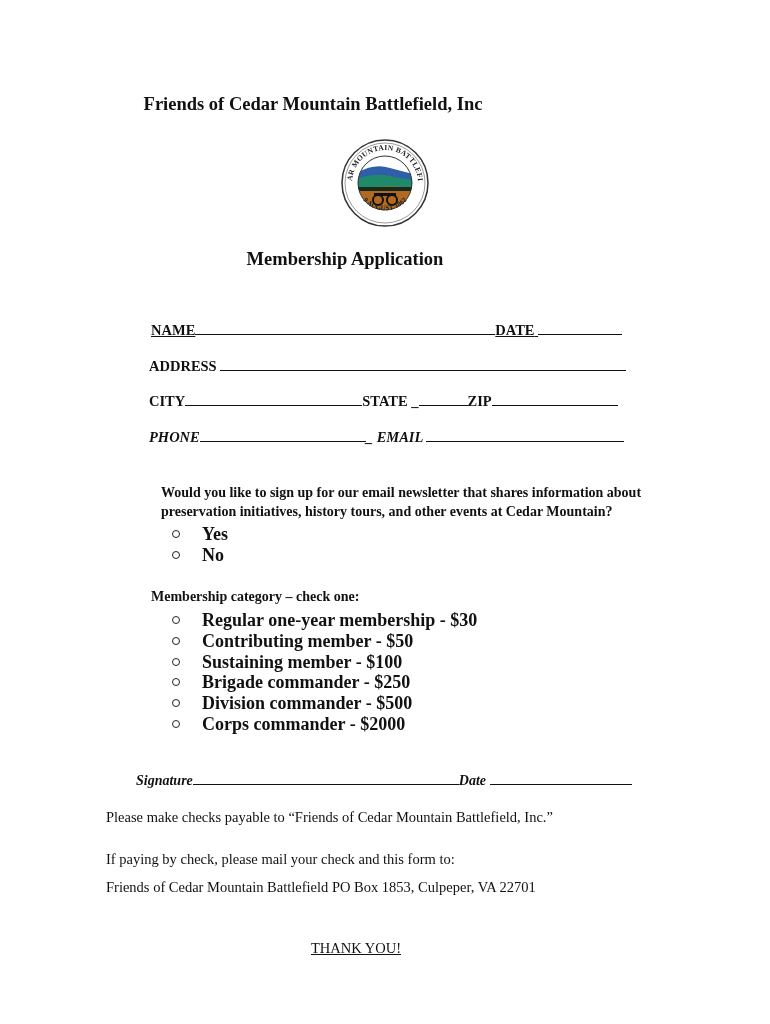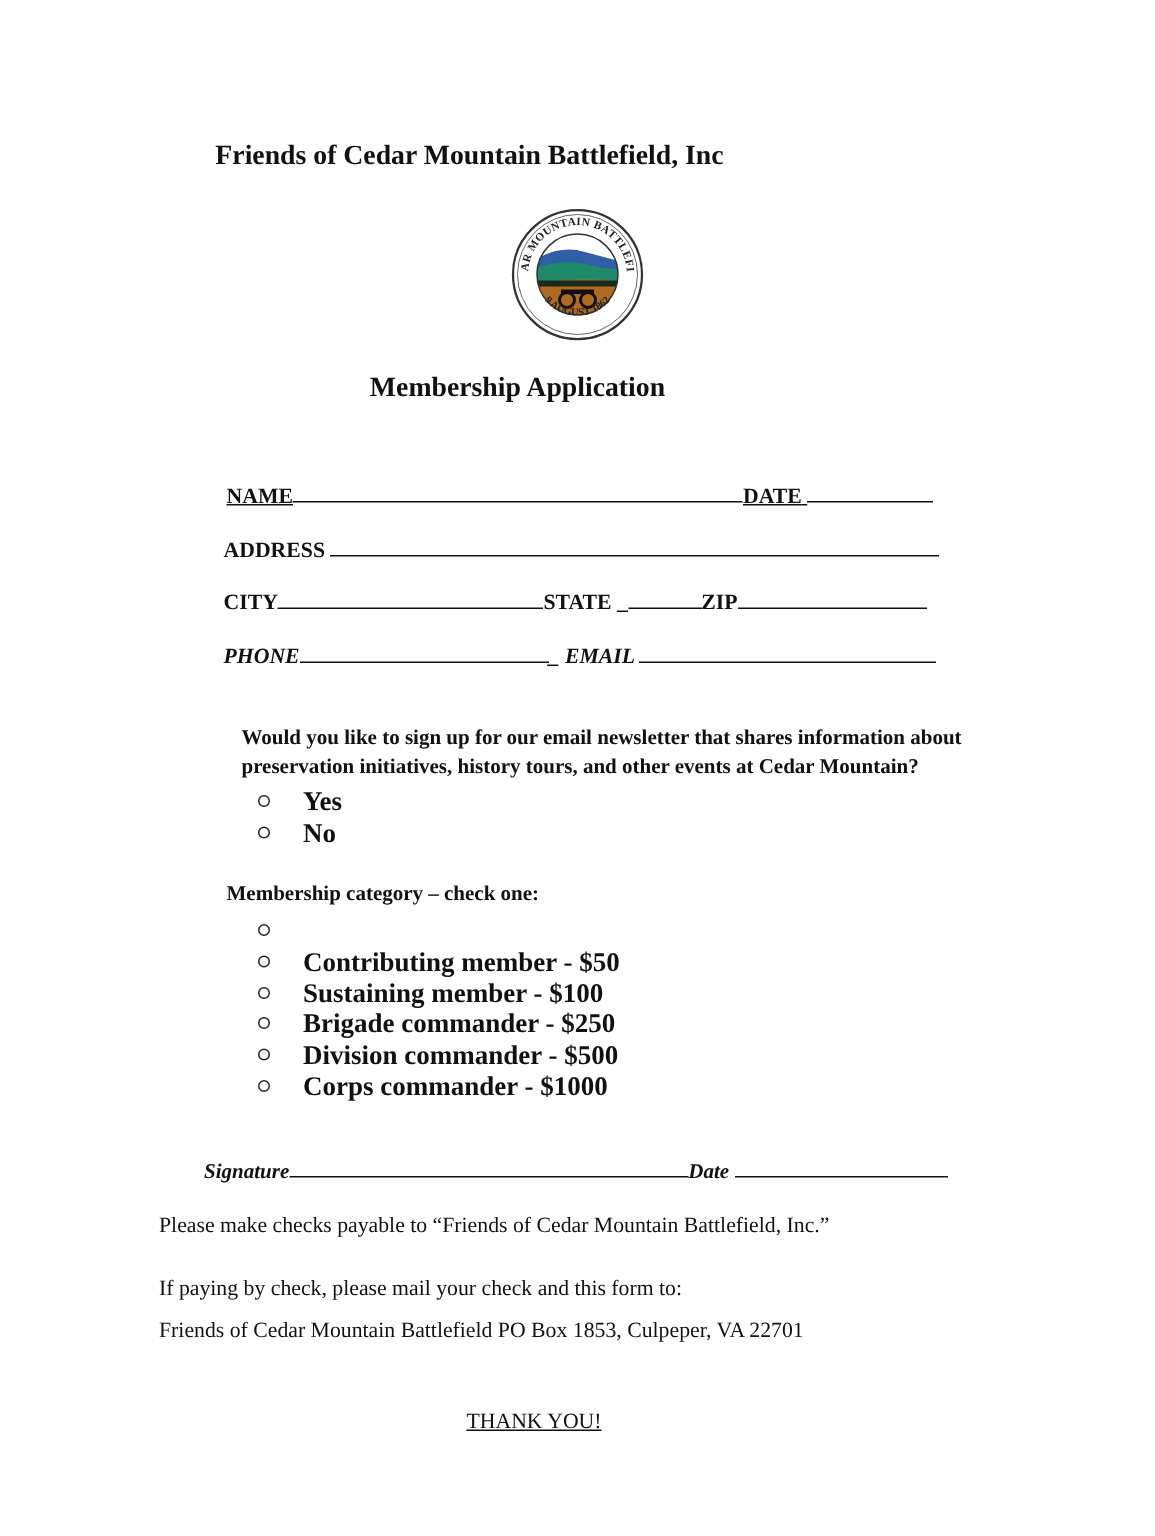--- a/index.html
+++ b/index.html
@@ -73,36 +73,36 @@
 <div class="abs q">Would you like to sign up for our email newsletter that shares information about preservation initiatives, history tours, and other events at Cedar Mountain?</div>
 <div class="abs opt" style="top:524px; left:172px;">
   <span class="bullet"></span><span>Yes</span>
 </div>
 <div class="abs opt" style="top:545px; left:172px;">
   <span class="bullet"></span><span>No</span>
 </div>
 
 <div class="abs opt" style="top:589px; left:151px; font-size:14px;">Membership category – check one:</div>
 <div class="abs opt" style="top:610px; left:172px;">
-  <span class="bullet"></span>
+  <span class="bullet"></span><span>Regular one-year membership - $30</span>
 </div>
 <div class="abs opt" style="top:631px; left:172px;">
   <span class="bullet"></span><span>Contributing member - $50</span>
 </div>
 <div class="abs opt" style="top:652px; left:172px;">
   <span class="bullet"></span><span>Sustaining member - $100</span>
 </div>
 <div class="abs opt" style="top:672px; left:172px;">
   <span class="bullet"></span><span>Brigade commander - $250</span>
 </div>
 <div class="abs opt" style="top:693px; left:172px;">
   <span class="bullet"></span><span>Division commander - $500</span>
 </div>
 <div class="abs opt" style="top:714px; left:172px;">
-  <span class="bullet"></span><span>Corps commander - $1000</span>
+  <span class="bullet"></span><span>Corps commander - $2000</span>
 </div>
 
 <div class="abs fld" style="top:770px; left:136px; font-size:14px;font-style:italic;">
   <span>Signature</span><span class="line" style="width:266px"></span><span>Date</span> <span class="line" style="width:142px"></span>
 </div>
 
 <div class="abs plain" style="top:809px; left:106px;">Please make checks payable to “Friends of Cedar Mountain Battlefield, Inc.”</div>
 <div class="abs plain" style="top:851px; left:106px;">If paying by check, please mail your check and this form to:</div>
 <div class="abs plain" style="top:879px; left:106px;">Friends of Cedar Mountain Battlefield PO Box 1853, Culpeper, VA 22701</div>
 <div class="abs plain" style="top:940px; left:0; width:712px; text-align:center;text-decoration:underline;">THANK YOU!</div>

